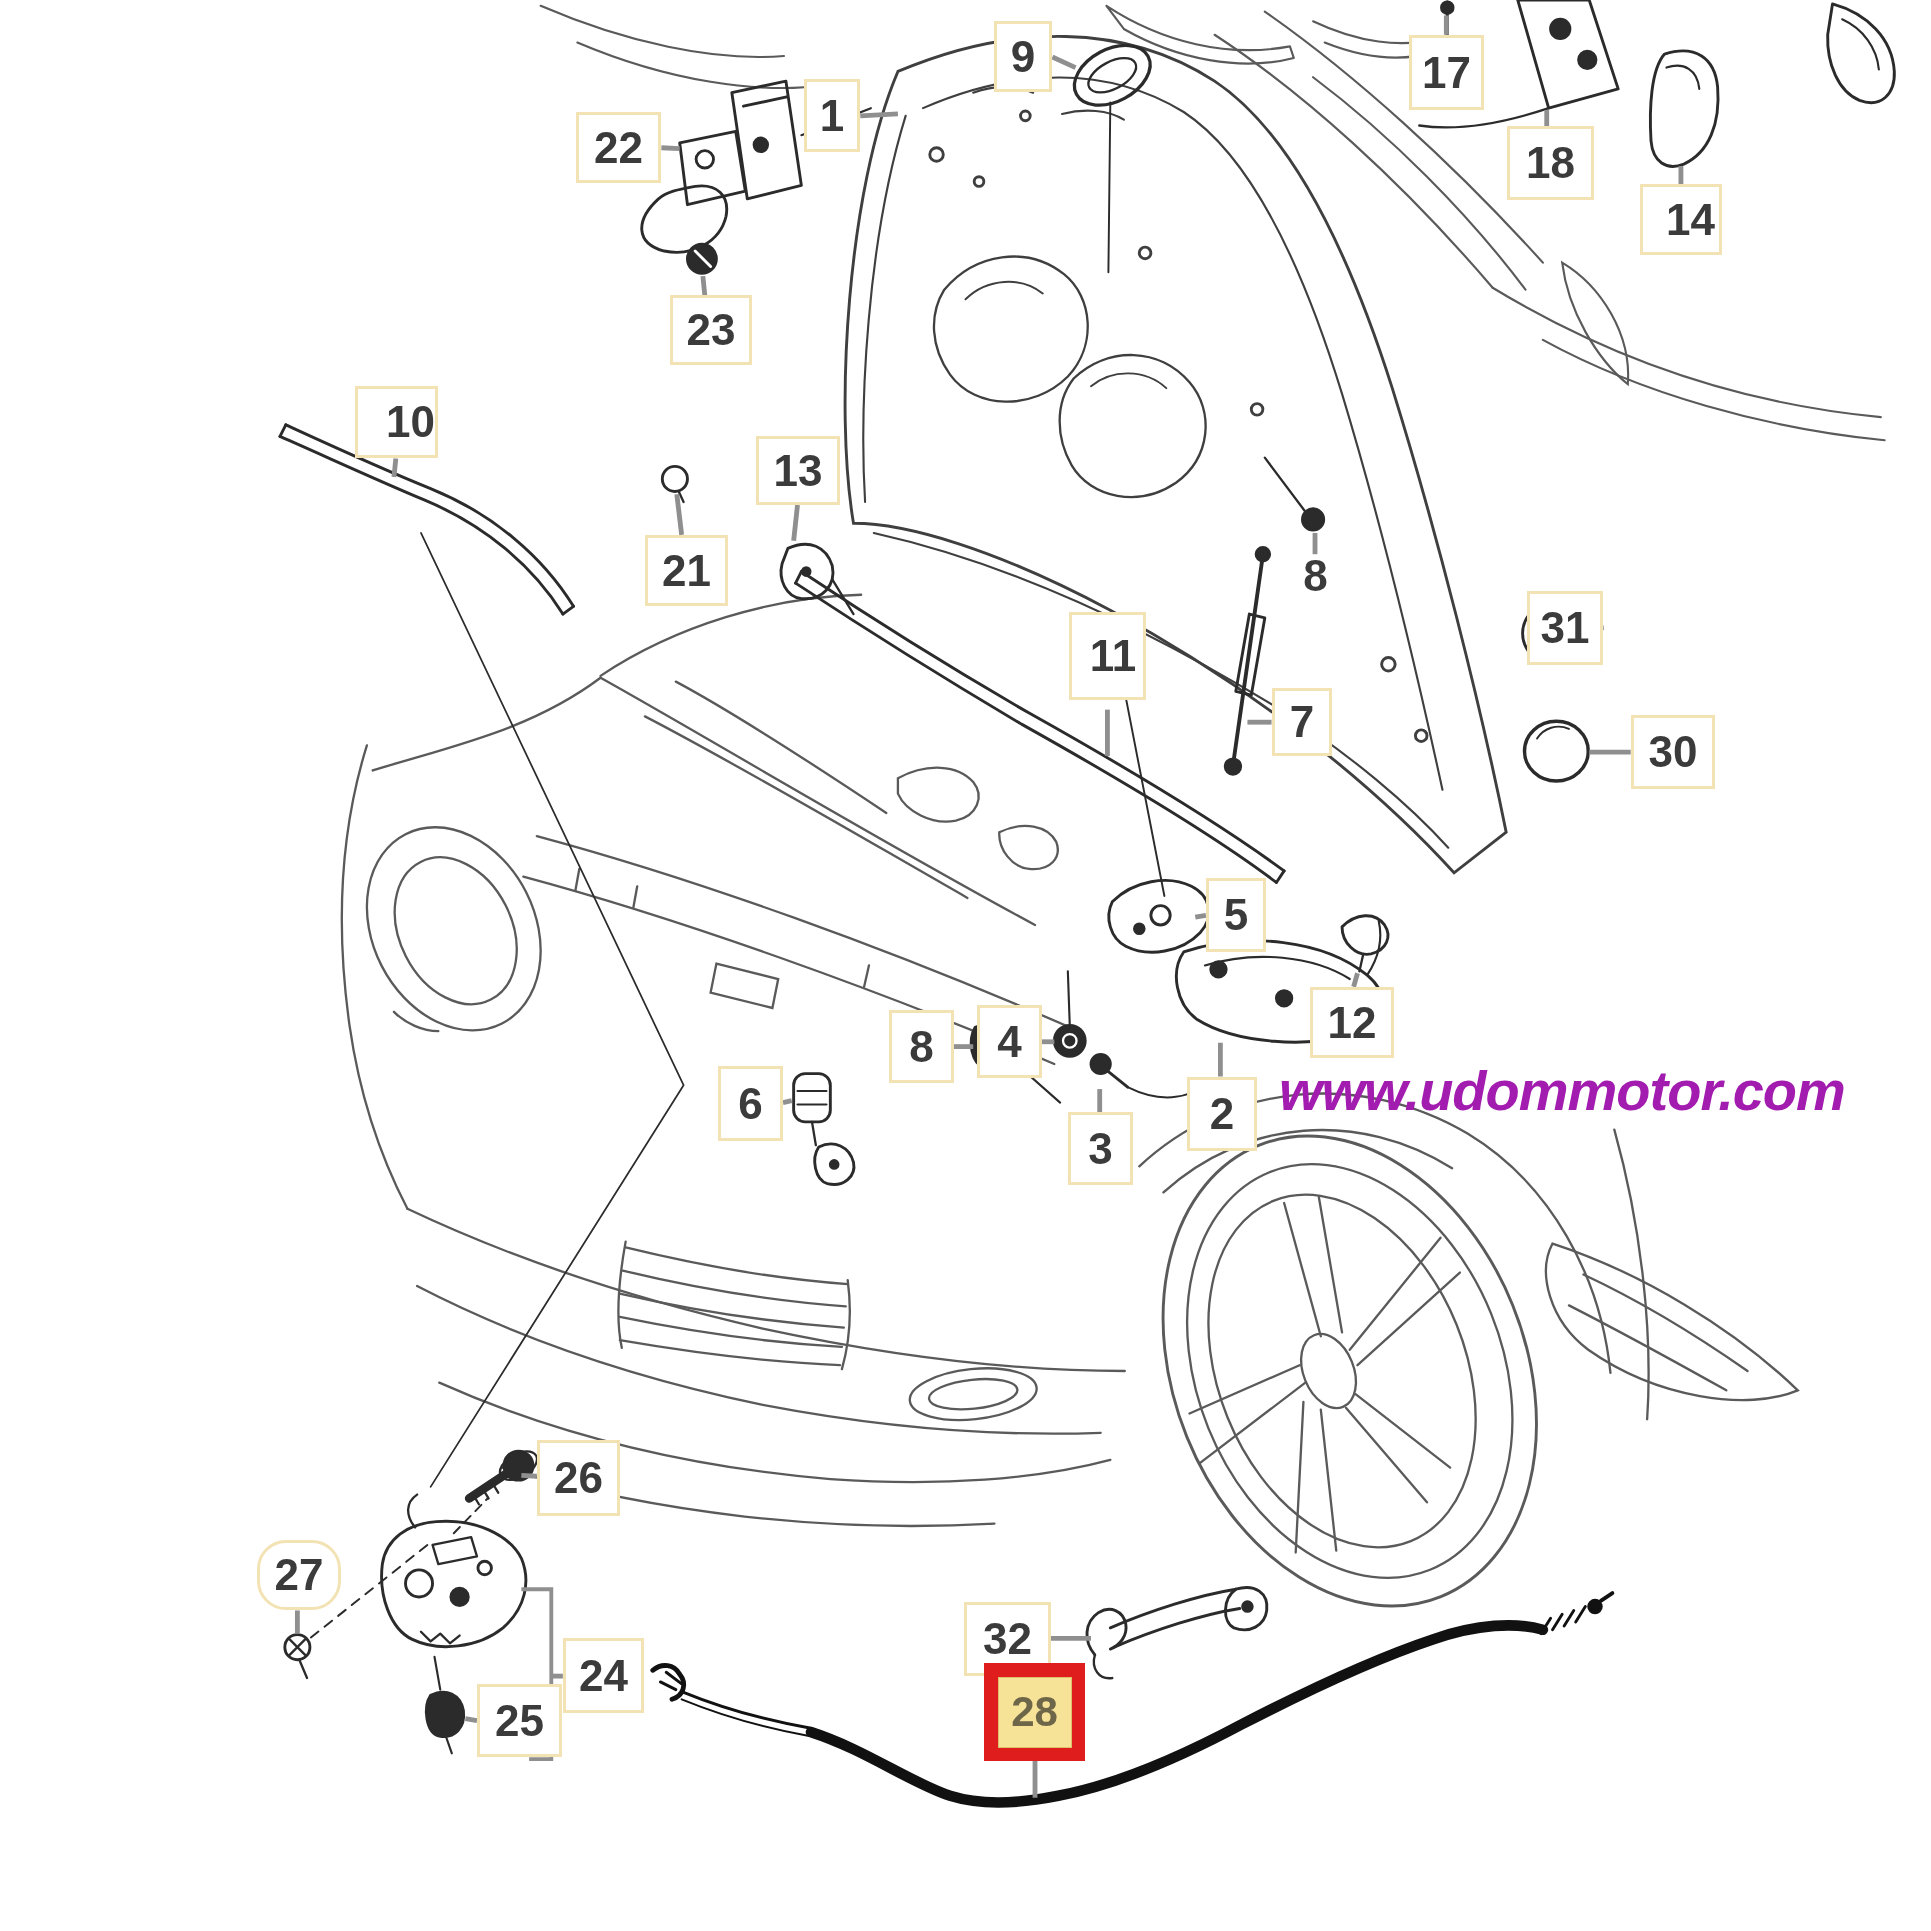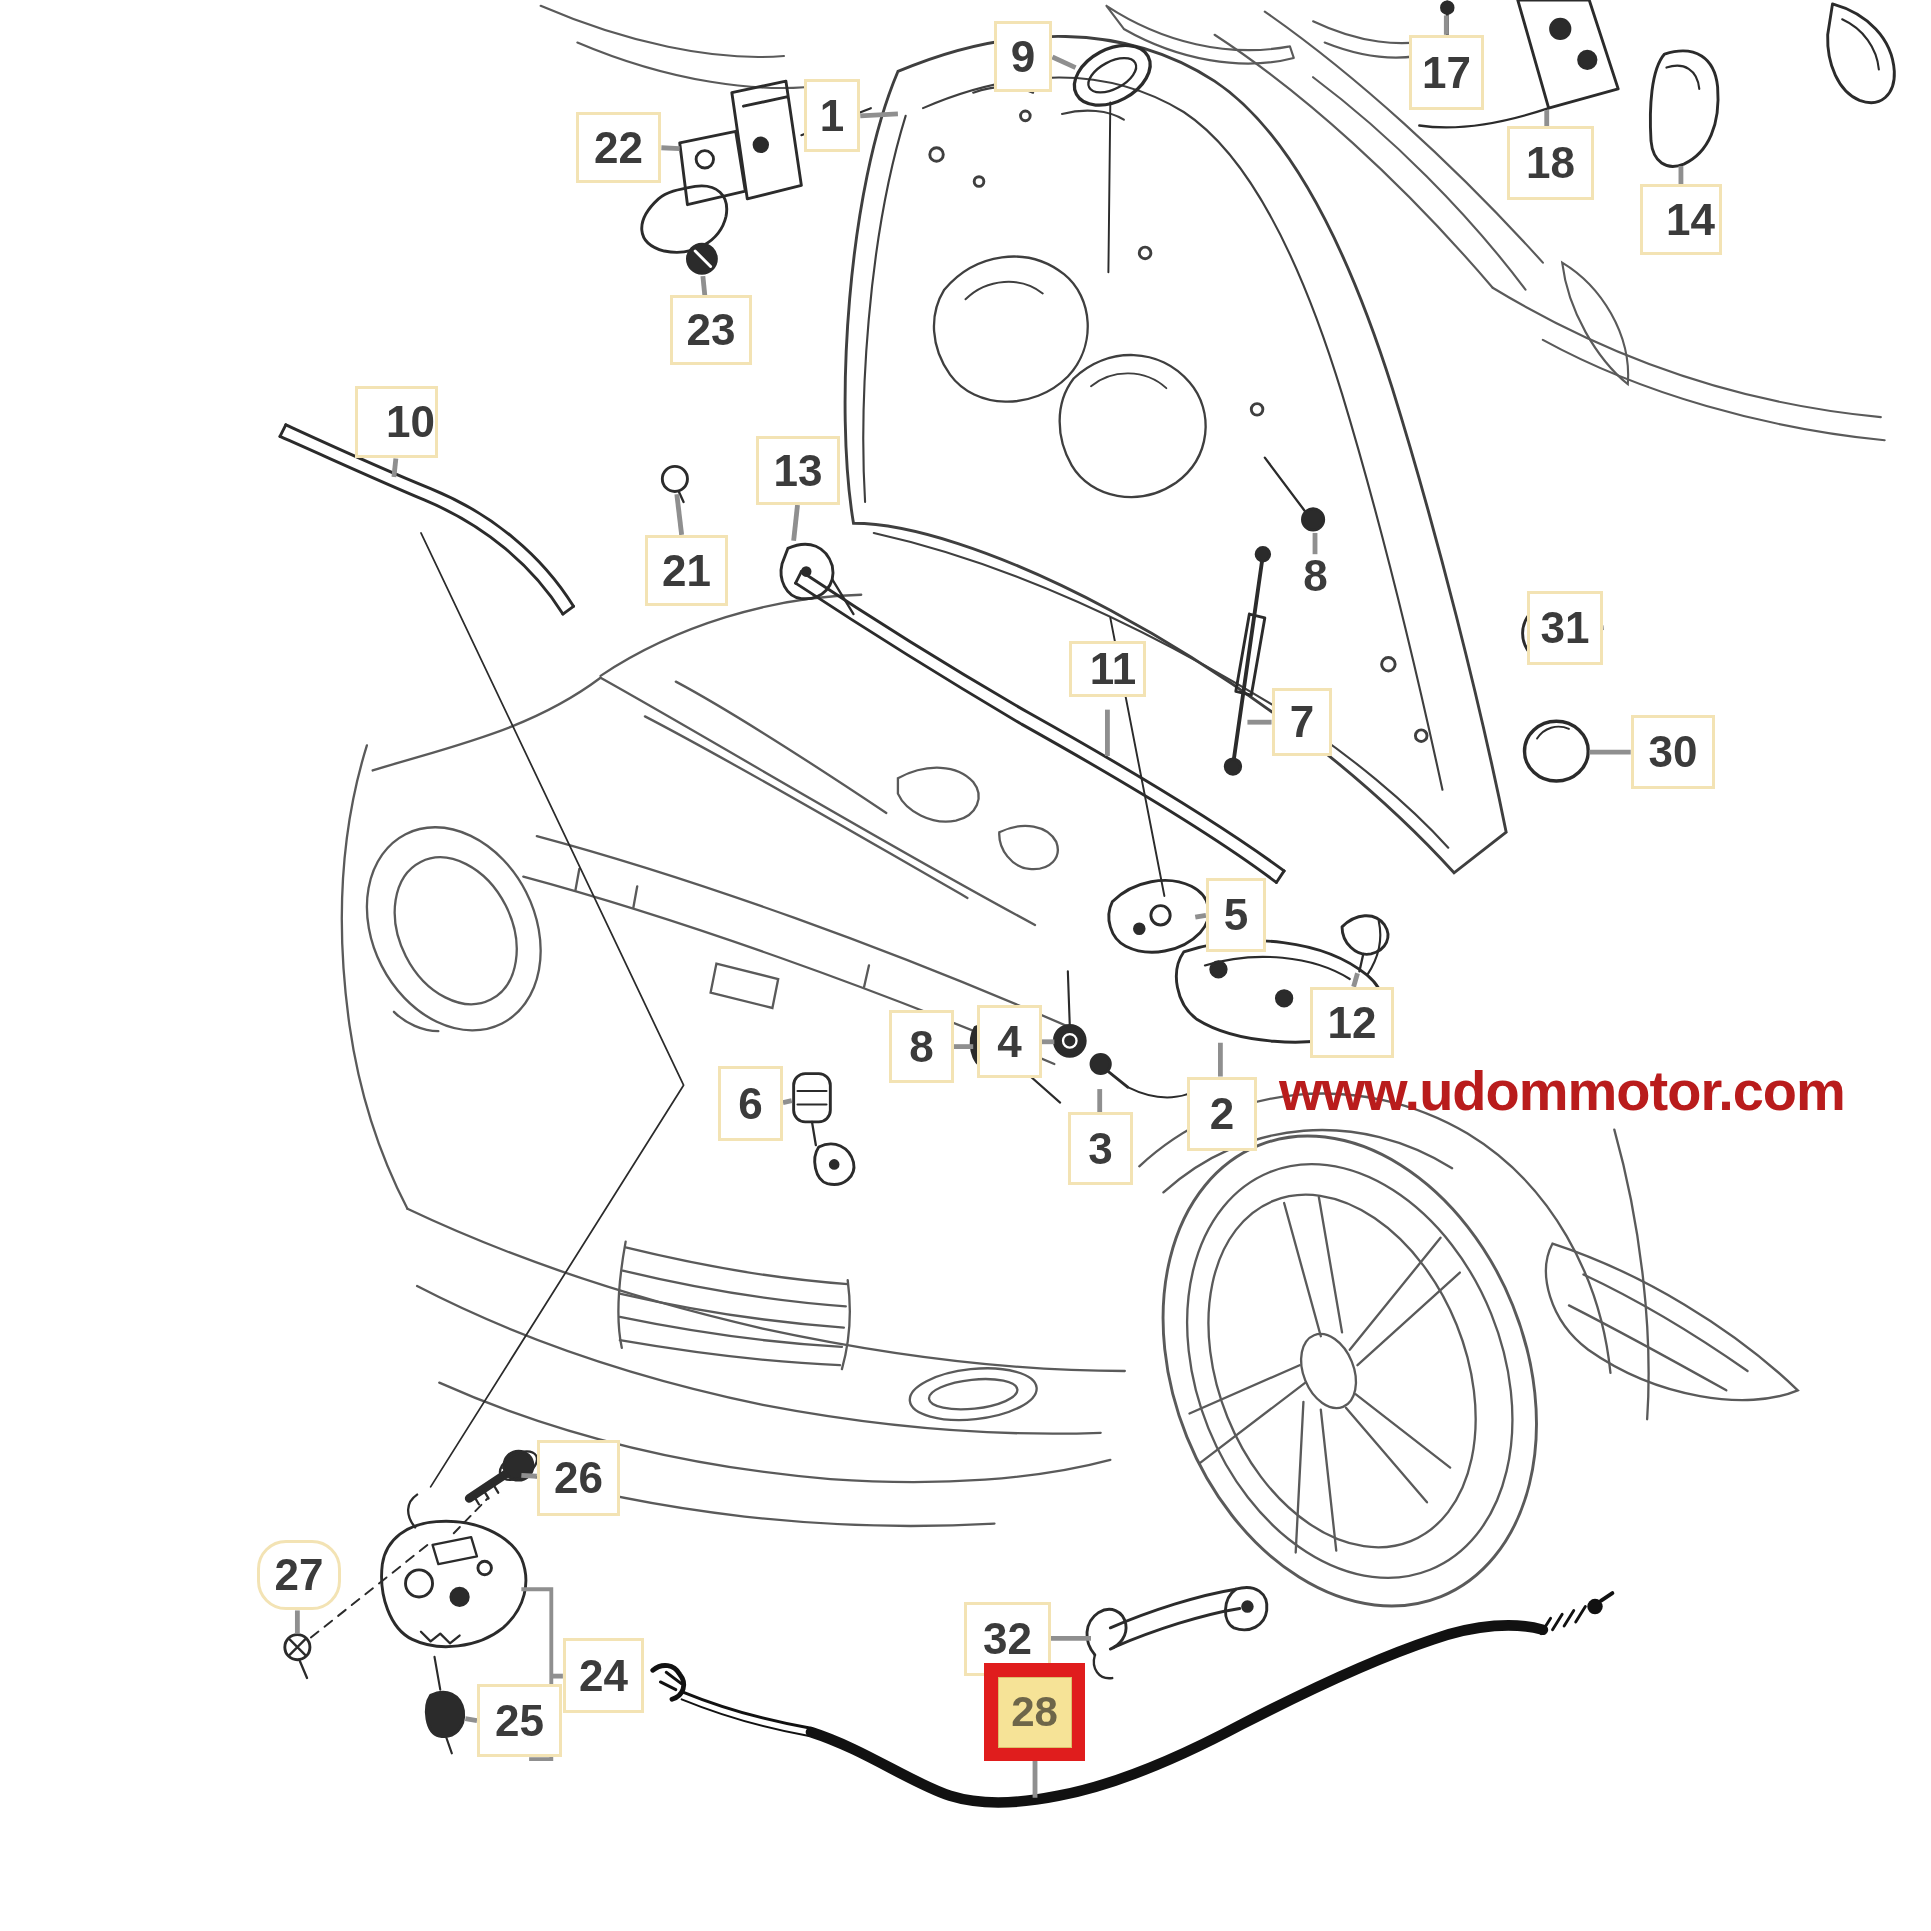--- a/index.html
+++ b/index.html
@@ -284,33 +284,33 @@
         <polyline points="308,1668 308,1692" fill="none" stroke="#8f8f8f" stroke-width="5"></polyline>
         <polyline points="583,1736 571,1736" fill="none" stroke="#8f8f8f" stroke-width="5"></polyline>
         <polyline points="494,1782 482,1780" fill="none" stroke="#8f8f8f" stroke-width="5"></polyline>
         <polyline points="1661,650 1640,652" fill="none" stroke="#8f8f8f" stroke-width="5"></polyline>
         <polyline points="1689,779 1646,779" fill="none" stroke="#8f8f8f" stroke-width="5"></polyline>
         <polyline points="1088,1697 1130,1697" fill="none" stroke="#8f8f8f" stroke-width="5"></polyline>
         <polyline points="1072,1823 1072,1862" fill="none" stroke="#8f8f8f" stroke-width="5"></polyline>
       </g>
 </svg>
 
-  <div id="watermark" style="left: 1279px; top: 1058px; color: #b91c1c; font-size: 56px;">www.udommotor.com</div>
+  <div id="watermark" style="left: 1279px; top: 1058px; color: #a21caf; font-size: 56px; font-style: italic;">www.udommotor.com</div>
   <div id="labels">
       <div class="label" style="left: 994px; top: 21px; width: 58px; height: 71px;">9</div>
       <div class="label" style="left: 804px; top: 79px; width: 56px; height: 73px;">1</div>
       <div class="label" style="left: 576px; top: 112px; width: 85px; height: 71px;">22</div>
       <div class="label" style="left: 670px; top: 295px; width: 82px; height: 70px;">23</div>
       <div class="label" style="left: 1409px; top: 35px; width: 75px; height: 75px;">17</div>
       <div class="label" style="left: 1507px; top: 126px; width: 87px; height: 74px;">18</div>
       <div class="label" style="left: 1640px; top: 184px; width: 82px; height: 71px; padding-left: 19px;">14</div>
       <div class="label" style="left: 355px; top: 386px; width: 83px; height: 72px; padding-left: 28px;">10</div>
       <div class="label" style="left: 645px; top: 535px; width: 83px; height: 71px;">21</div>
       <div class="label" style="left: 756px; top: 436px; width: 84px; height: 69px;">13</div>
-      <div class="label" style="left: 1069px; top: 641px; width: 77px; height: 56px; padding-left: 11px;">11</div>
+      <div class="label" style="left: 1069px; top: 612px; width: 77px; height: 88px; padding-left: 11px;">11</div>
       <div class="label" style="left: 1272px; top: 688px; width: 60px; height: 68px;">7</div>
       <div class="label plain" style="left: 1298px; top: 554px; width: 35px; height: 44px;">8</div>
       <div class="label" style="left: 889px; top: 1010px; width: 65px; height: 73px;">8</div>
       <div class="label" style="left: 977px; top: 1005px; width: 65px; height: 73px;">4</div>
       <div class="label" style="left: 1206px; top: 878px; width: 60px; height: 74px;">5</div>
       <div class="label" style="left: 1310px; top: 987px; width: 84px; height: 71px;">12</div>
       <div class="label" style="left: 1187px; top: 1077px; width: 70px; height: 74px;">2</div>
       <div class="label" style="left: 1068px; top: 1112px; width: 65px; height: 73px;">3</div>
       <div class="label" style="left: 718px; top: 1066px; width: 65px; height: 75px;">6</div>
       <div class="label" style="left: 537px; top: 1440px; width: 83px; height: 76px;">26</div>

